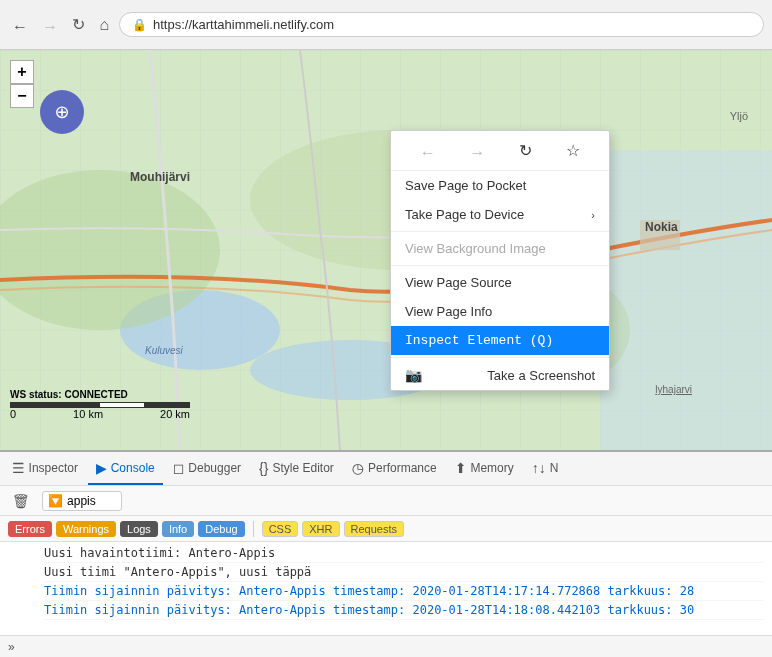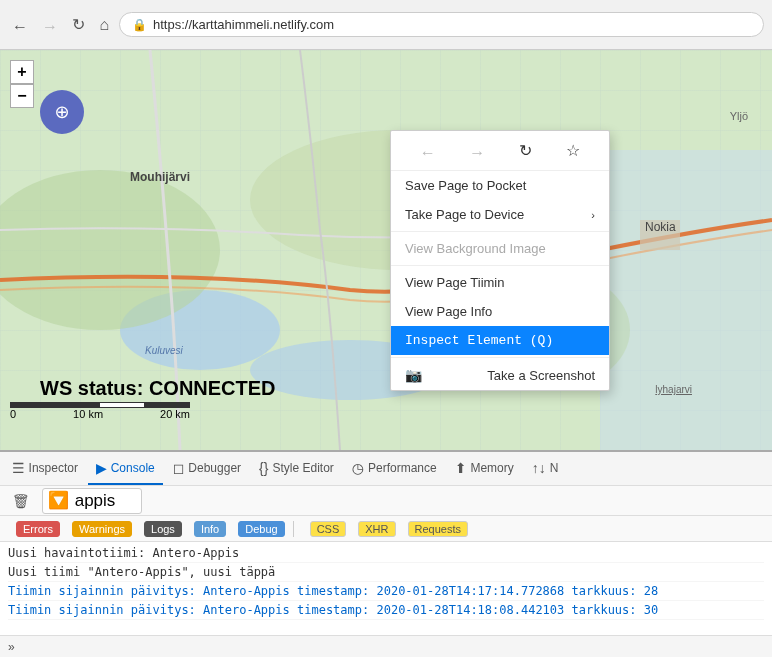--- a/index.html
+++ b/index.html
@@ -86,25 +86,24 @@
       display: flex; align-items: center; justify-content: center;
       cursor: pointer;
       z-index: 10;
       color: white;
       font-size: 18px;
     }
     .ws-status {
       position: absolute;
       bottom: 50px;
       left: 10px;
-      font-size: 20px;
+      font-size: 10px;
       font-weight: bold;
       color: #000;
       z-index: 10;
-      margin-left: 30px;
     }
     .scale-bar {
       position: absolute;
       bottom: 30px;
       left: 10px;
       z-index: 10;
     }
     .scale-labels {
       display: flex;
       justify-content: space-between;
@@ -202,40 +201,39 @@
       cursor: pointer;
       font-size: 14px;
       color: #555;
       padding: 2px 4px;
       border-radius: 3px;
     }
     .filter-input {
       border: 1px solid #ccc;
       border-radius: 3px;
       padding: 2px 6px;
-      font-size: 17px;
-      width: 100px;
+      font-size: 12px;
+      width: 80px;
     }
 
     .devtools-filter-bar {
       display: flex;
       align-items: center;
       gap: 4px;
       padding: 2px 8px;
       border-bottom: 1px solid #ddd;
       height: 26px;
       background: #f9f9f9;
     }
     .filter-btn {
       padding: 1px 6px;
       border: 1px solid transparent;
       border-radius: 3px;
       font-size: 11px;
       cursor: pointer;
-      margin-left: 8px;
     }
     .filter-btn.errors { background: #d9534f; color: white; border-color: #d9534f; }
     .filter-btn.warnings { background: #e8a000; color: white; border-color: #e8a000; }
     .filter-btn.logs { background: #555; color: white; border-color: #555; }
     .filter-btn.info { background: #5b9bd5; color: white; border-color: #5b9bd5; }
     .filter-btn.debug { background: #4a90d9; color: white; border-color: #4a90d9; }
     .filter-btn.inactive { background: #fde047; color: #555; border-color: #ccc; }
     .filter-sep { width: 1px; height: 16px; background: #ccc; margin: 0 4px; }
 
     .devtools-console {
@@ -243,20 +241,21 @@
       overflow-y: auto;
       padding: 2px 8px;
       font-size: 12px;
       font-family: monospace;
       background: white;
     }
     .console-line {
       padding: 2px 0;
       border-bottom: 1px solid #f5f5f5;
       color: #333;
+      margin-left: 36px;
     }
     .console-line.blue { color: #0066cc; }
     .chevron-row {
       padding: 4px 8px;
       font-size: 12px;
       color: #555;
       background: #f5f5f5;
       border-top: 1px solid #ddd;
       cursor: pointer;
       height: 22px;
@@ -311,21 +310,21 @@
   <div class="zoom-controls">
     <button class="zoom-btn">+</button>
     <button class="zoom-btn">−</button>
   </div>
 
   <div class="location-btn">
     <span>⊕</span>
   </div>
 
   <div style="position:absolute; top:120px; left:130px; font-size:12px; color:#444; font-weight:bold; z-index:5;">Mouhijärvi</div>
-  <div style="position:absolute; top:170px; left:645px; font-size:12px; color:#444; font-weight:normal; z-index:5;">Nokia</div>
+  <div style="position:absolute; top:170px; left:645px; font-size:12px; color:#444; font-weight:bold; z-index:5;">Nokia</div>
   <div style="position:absolute; top:60px; right:24px; font-size:11px; color:#666; z-index:5;">Yljö</div>
   <div style="position:absolute; top:295px; left:145px; font-size:10px; color:#5577aa; font-style:italic; z-index:5;">Kuluvesi</div>
   <div style="position:absolute; bottom:55px; right:80px; font-size:10px; color:#666; z-index:5;text-decoration:underline;">lyhajarvi</div>
 
   <div class="ws-status">WS status: CONNECTED</div>
 
   <div class="scale-bar">
     <div style="display:flex; align-items:center;">
       <div style="width:180px; height:6px; background: linear-gradient(to right, #333 0%, #333 50%, #fff 50%, #fff 75%, #333 75%, #333 100%); border: 1px solid #333;"></div>
     </div>
@@ -350,21 +349,21 @@
     <div class="menu-item">
       <span>Take Page to Device</span>
       <span class="arrow">›</span>
     </div>
     <div class="menu-divider"></div>
     <div class="menu-item disabled">
       <span>View Background Image</span>
     </div>
     <div class="menu-divider"></div>
     <div class="menu-item">
-      <span>View Page Tiimin</span>
+      <span>View Page Source</span>
     </div>
     <div class="menu-item">
       <span>View Page Info</span>
     </div>
     <div class="menu-item highlighted">
       <span>Inspect Element (Q)</span>
     </div>
     <div class="menu-divider"></div>
     <div class="menu-item">
       <span class="icon">📷</span>

